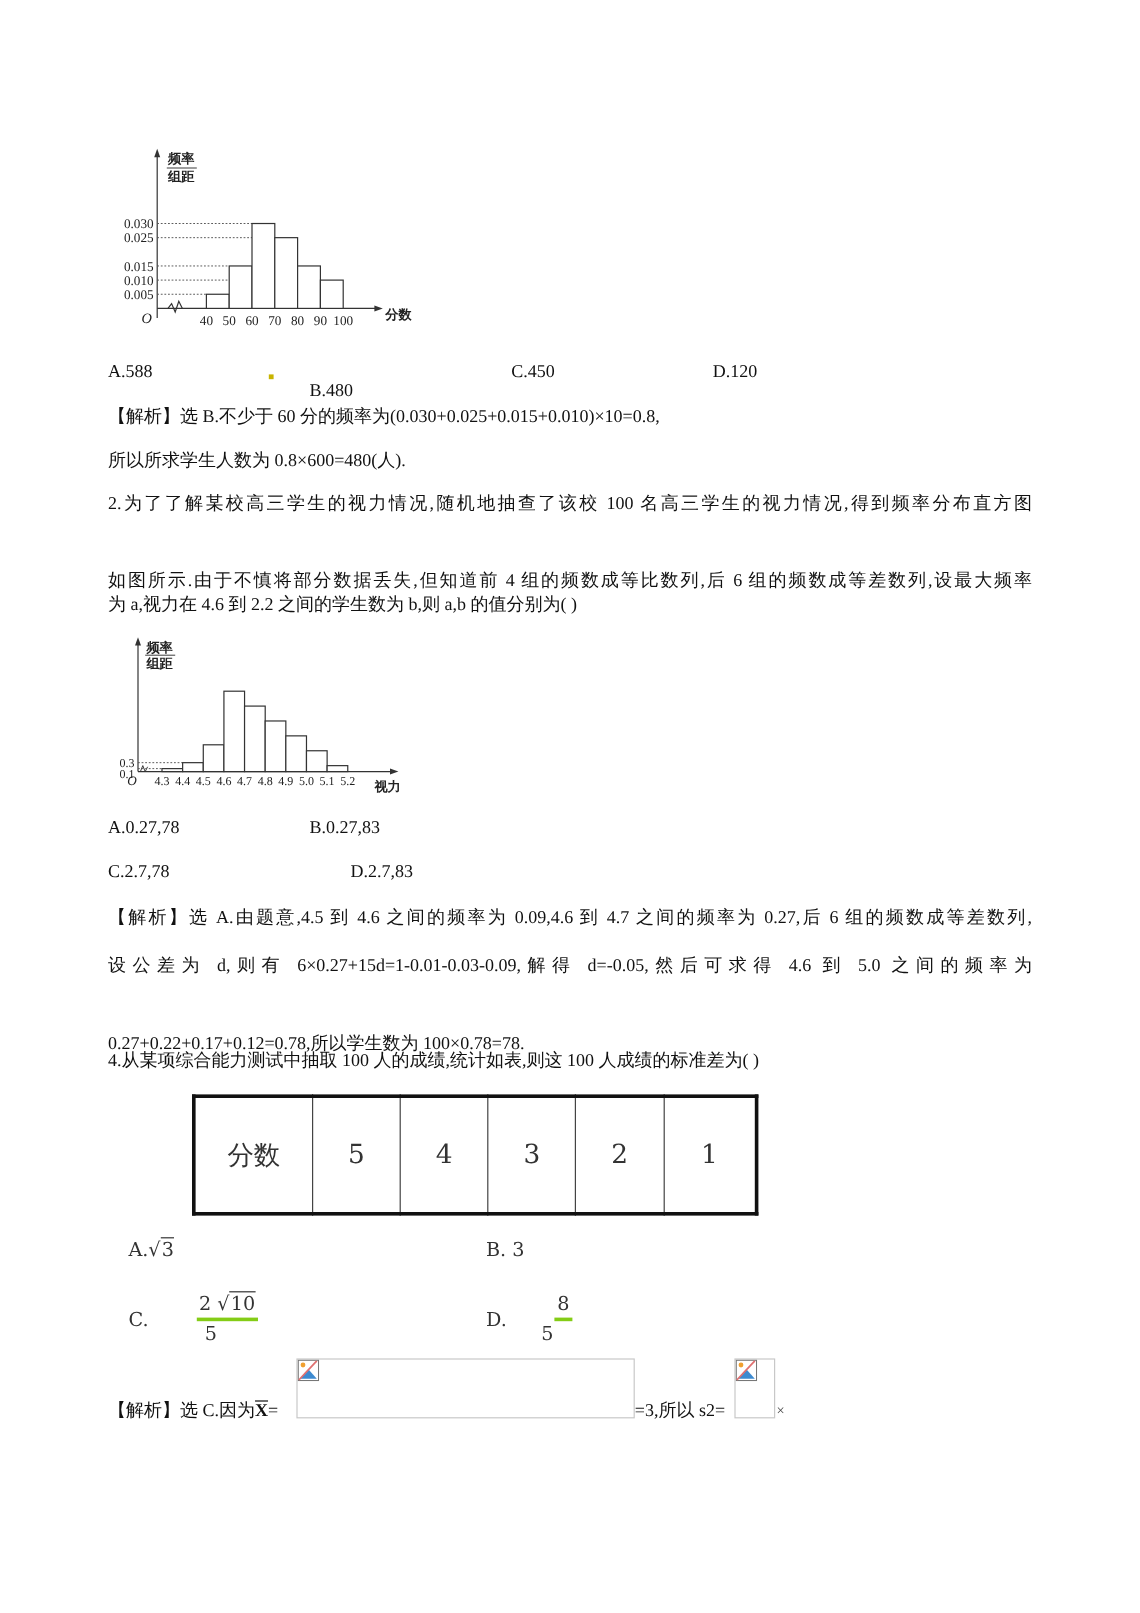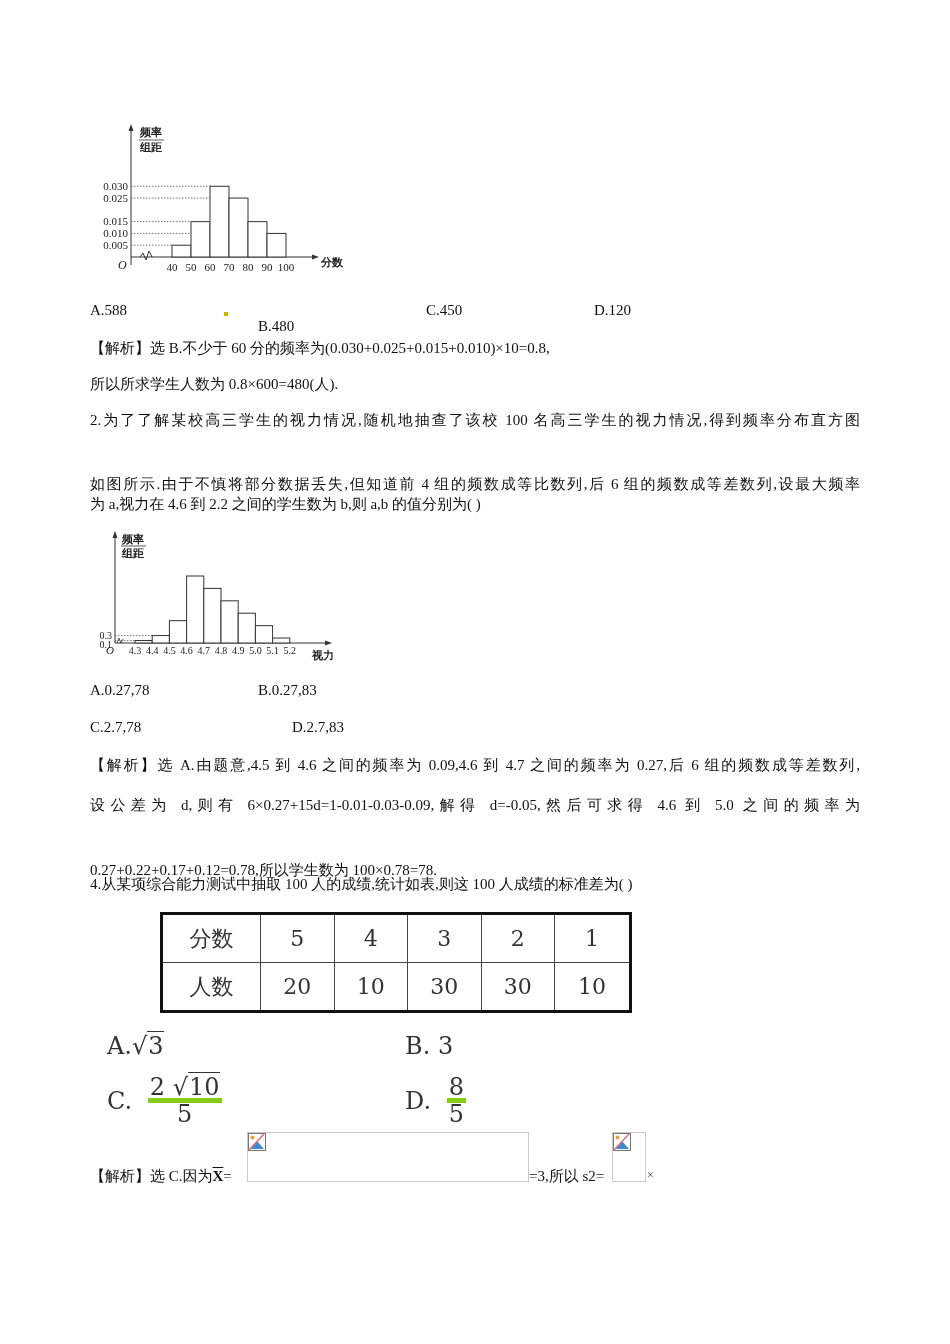--- a/index.html
+++ b/index.html
@@ -8,23 +8,23 @@
   .abs { position: absolute; white-space: nowrap; }
   .txt { font-size: 15px; line-height: 20px; }
   .just { text-align: justify; text-align-last: justify; white-space: normal; }
   svg text { font-family: "Liberation Serif", "DejaVu Serif", serif; fill: #222; }
   .cjk-lbl { font-family: "DejaVu Sans", sans-serif; font-weight: bold; }
   table.scores { border-collapse: collapse; position: absolute; left: 160px; top: 912px;
                  width: 472px; height: 101px; border: 3px solid #111; }
   table.scores td { border: 1px solid #444; text-align: center; font-size: 22px; color: #333;
                     font-family: "DejaVu Serif", serif; }
   table.scores td.hd { width: 95px; font-family: "DejaVu Sans", sans-serif; font-size: 22px; }
-  .opt-math { font-family: "DejaVu Serif", serif; font-size: 24px; color: #333; }
+  .opt-math { font-family: "DejaVu Serif", serif; font-size: 16px; color: #333; }
   .frac { display: inline-block; vertical-align: middle; text-align: center; margin-left: 8px; }
-  .frac .num { display: block; border-bottom: 5px solid #84cc16; padding: 0 2px; line-height: 22px; }
+  .frac .num { display: block; border-bottom: 3px solid #84cc16; padding: 0 2px; line-height: 22px; margin-left: 27px; }
   .frac .den { display: block; line-height: 22px; }
   .sqrt { border-top: 1px solid #333; padding-left: 1px; }
   .broken-img { position: absolute; border: 1px solid #c8c8c8; background: #fff; box-sizing: border-box; }
   .broken-img .ic { position: absolute; left: 0; top: 0; width: 18px; height: 18px; }
   .overbar { text-decoration: overline; font-weight: bold; }
 </style>
 </head>
 <body>
 
 <svg class="abs" id="chart1" style="left:90px; top:120px;" width="270" height="160" viewBox="0 0 270 160">
@@ -142,28 +142,20 @@
 <table class="scores">
   <tbody>
       <tr>
     <td class="hd">分数</td>
     <td>5</td>
     <td>4</td>
     <td>3</td>
     <td>2</td>
     <td>1</td>
   </tr>
-  <tr>
-    <td class="hd">人数</td>
-    <td>20</td>
-    <td>10</td>
-    <td>30</td>
-    <td>30</td>
-    <td>10</td>
-  </tr>
 </tbody>
   </table>
 
 <div class="abs opt-math" style="left:107px; top:1032px;">
   <span>A.</span><span>√</span><span class="sqrt">3</span>
 </div>
 <div class="abs opt-math" style="left:405px; top:1032px;">
   <span>B.</span>
   <span>3</span>
 </div>

